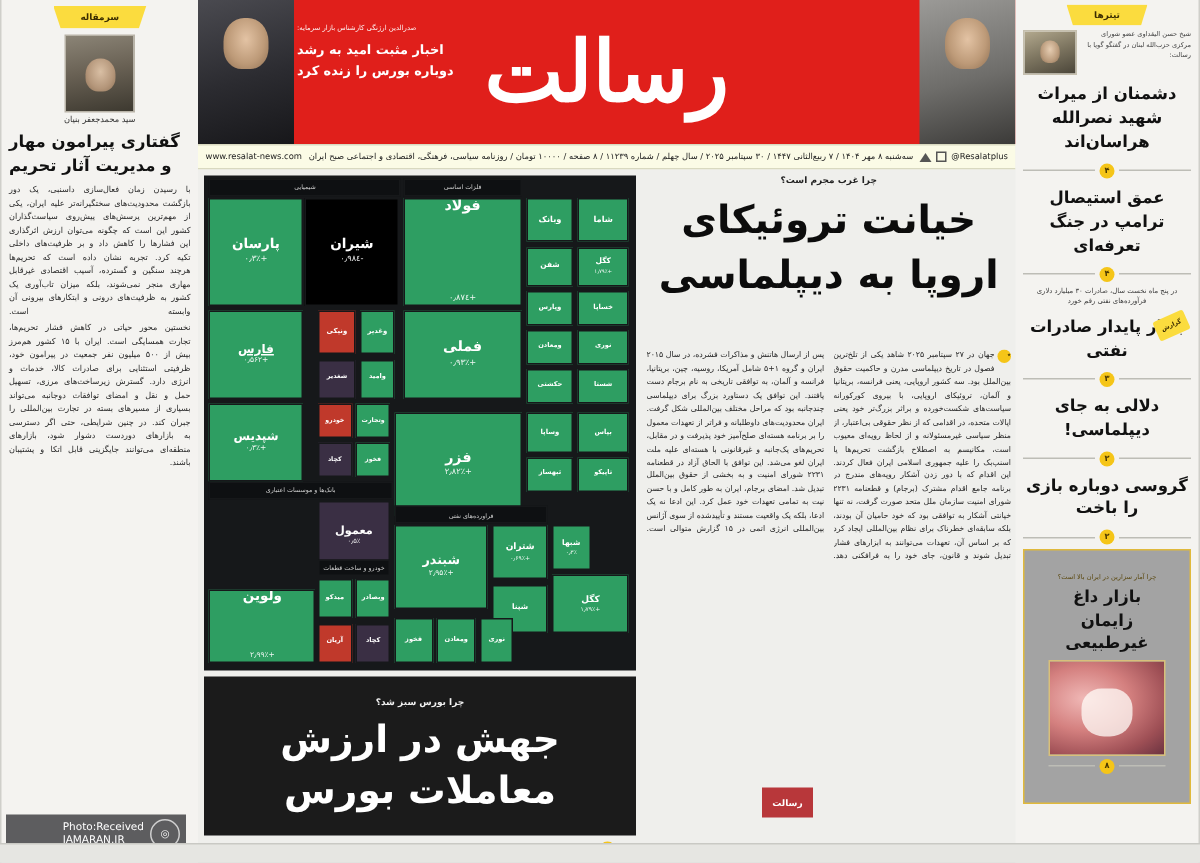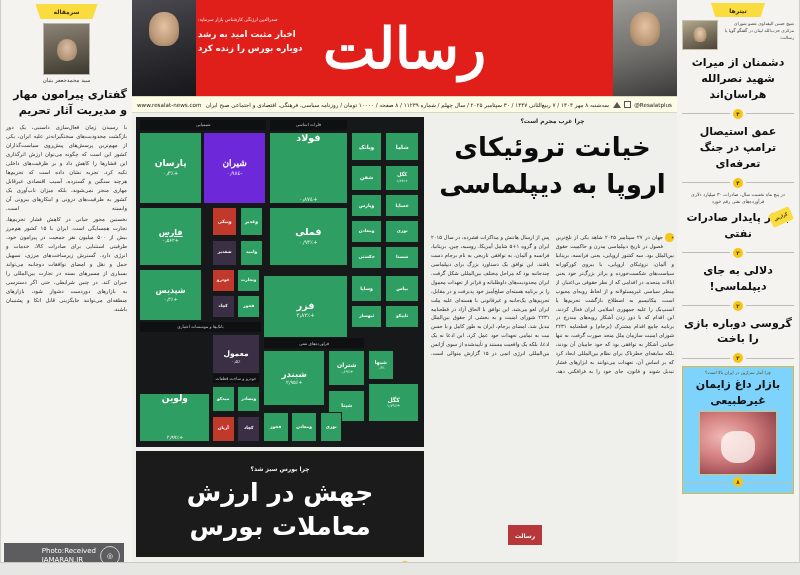--- a/index.html
+++ b/index.html
@@ -46,21 +46,21 @@
     width:20px; height:22px; transform:translateX(-50%);
     background: radial-gradient(ellipse at 50% 40%, #d9bfa4 0%, #b4967a 60%, #8d7156 100%);
     border-radius: 48% 48% 42% 42%;
   }
   .author-name {
     font-size: 5.5px; color: #333; text-align: center;
     margin-bottom: 4px; letter-spacing: .2px;
   }
   .edit-title {
     font-size: 11px; font-weight: bold; color: #111;
-    text-align: right; line-height: 1.42; margin-bottom: 5px;
+    text-align: left; line-height: 1.42; margin-bottom: 5px;
   }
   .edit-body {
     font-size: 5.4px; color: #2a2a2a; line-height: 1.66;
     text-align: justify; text-align-last: justify;
     word-spacing: 1px;
   }
   .edit-body p { margin-bottom: 2px; }
 
   
   .masthead {
@@ -178,21 +178,21 @@
     position: absolute;
     border: 1px solid #16181a;
     display: flex; flex-direction: column;
     align-items: center; justify-content: center;
     overflow: hidden; color: #fff;
     text-align: center;
   }
   .cell .nm { font-weight: bold; line-height: 1.1; }
   .cell .vl { line-height: 1.15; opacity: .92; margin-top: 1px; }
   .g  { background: #2e9e62; }
-  .r  { background: #6d28d9; font-family: Liberation Serif, serif; }
+  .r  { background: #000000; }
   .r2 { background: #c0392b; }
   .d  { background: #3a2f44; }
   .sect-label {
     position: absolute; background: #0e1012; color: #cfcfcf;
     font-size: 4.2px; display:flex; align-items:center; justify-content:center;
     border: 1px solid #16181a;
   }
 
   
   .black-head {
@@ -255,22 +255,22 @@
   }
   .sb-sep .ln { flex: 1; height: 1px; background: #bdbdb6; }
   .sb-sep .num {
     width: 10px; height: 10px; border-radius: 50%;
     background: #f5c518; color: #4a3800;
     font-size: 5.5px; font-weight: bold;
     display:flex; align-items:center; justify-content:center;
   }
   .sb-lead { font-size: 4.6px; color: #3a3a3a; line-height: 1.65; text-align: center; margin-bottom: 2px;}
   .sb-box {
-    border: 1px solid #e0b93c; background: #7dd3fc;
-    padding: 3px; margin-top: 2px;
+    border: 1px solid #e0b93c; background: #a3a3a3;
+    padding: 16px; margin-top: 2px;
   }
   .sb-box .q { font-size: 4.4px; color: #5c4a12; text-align:center; margin-bottom: 2px; }
   .sb-box .t { font-size: 11px; font-weight: bold; color: #111; text-align: center; line-height: 1.4; }
   .sb-img {
     width: 78px; height: 64px; margin: 3px auto 2px auto;
     background: radial-gradient(ellipse at 30% 40%, #f0b8b6 0%, #d4807f 40%, #9e4f55 75%, #6b3340 100%);
     border: 1px solid #d8c07a;
     position: relative;
   }
   .sb-img::before {

